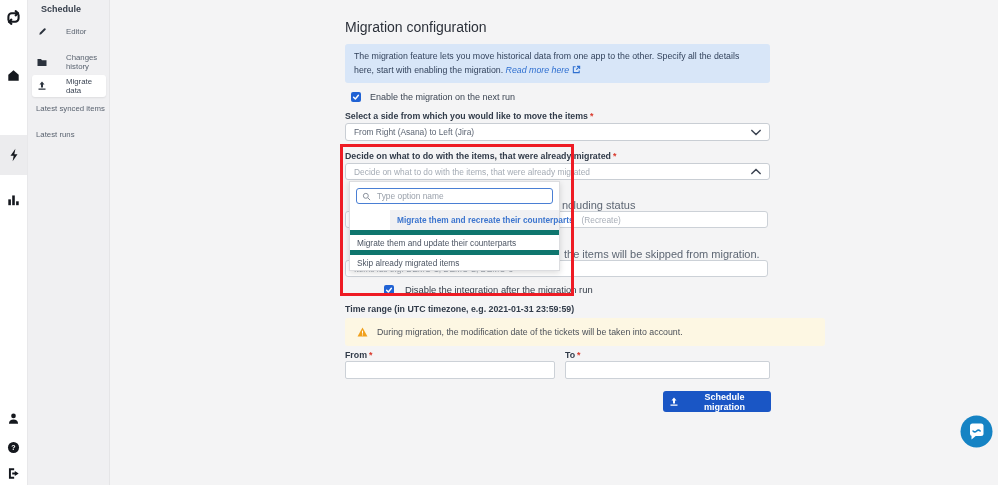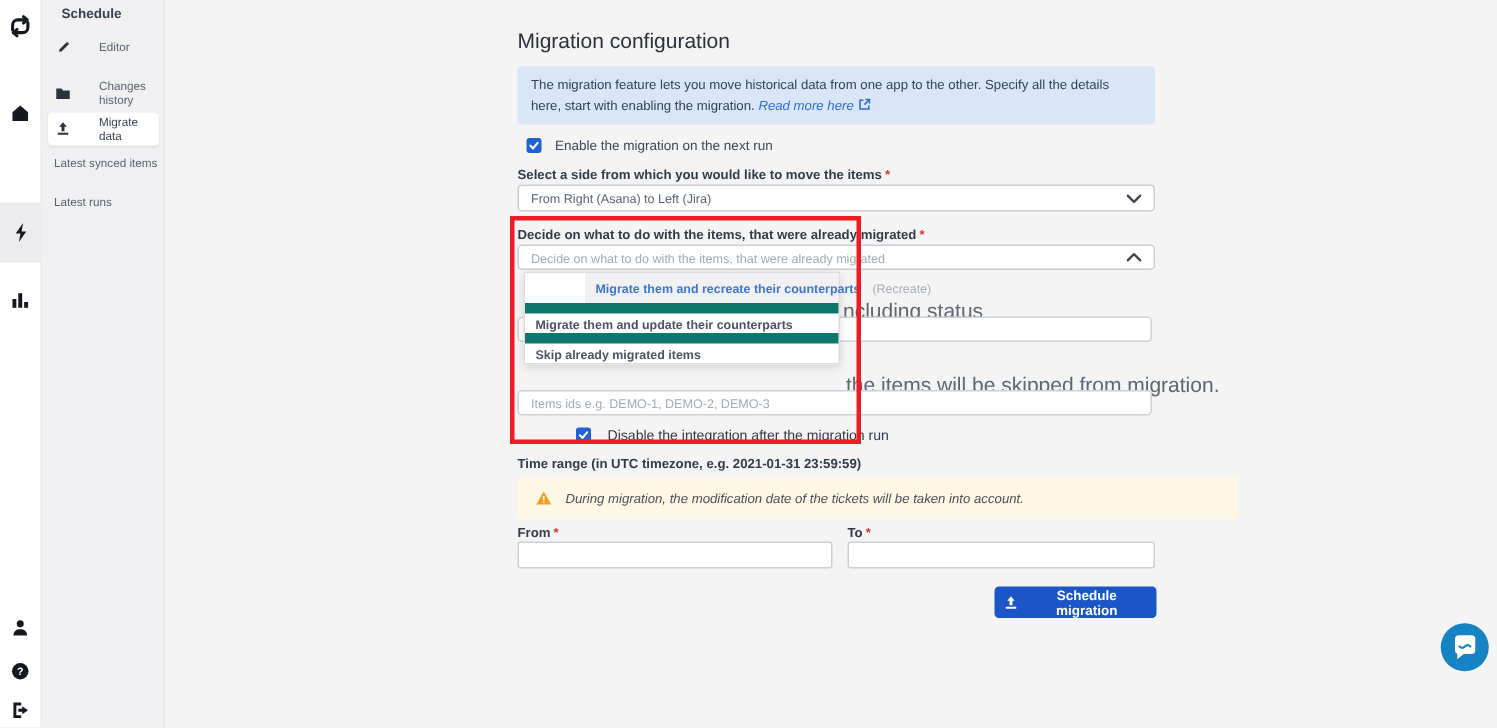--- a/index.html
+++ b/index.html
@@ -24,33 +24,33 @@
   .info-box a { color:#2e6fd0; text-decoration:none;font-style:italic; }
   .cb-row { position:absolute; display:flex; align-items:center; gap:9px; z-index:2; }
   .checkbox { width:10px; height:10px; border-radius:2px; background:#2062d4; display:flex; align-items:center; justify-content:center; flex:0 0 auto; cursor:pointer; }
   .cb-label { font-size:9px; color:#3d4654; }
   .f-label { position:absolute; font-size:8.8px; font-weight:bold; color:#313b49; z-index:2; }
   .req { color:#d9382b; margin-left:2px; font-weight:bold; }
   .select { position:absolute; left:345px; width:425px; background:#fff; border:1px solid #c9ced4; border-radius:3px; display:flex; align-items:center; justify-content:space-between; padding:0 8px; font-size:8.4px; color:#5c6573; cursor:pointer; }
   .select .ph { color:#a4abb4; }
   .under-input { position:absolute; background:#fff; border:1px solid #ccd1d7; border-radius:3px; font-size:8.4px; color:#444; padding:0 8px; z-index:1; font-family:"Liberation Sans",sans-serif; }
   .under-input::placeholder { color:#a4abb4; }
-  .frag { position:absolute; font-size:14px; color:#5d6673; z-index:1; white-space:nowrap; }
+  .frag { position:absolute; font-size:11px; color:#5d6673; z-index:1; white-space:nowrap; }
   
   .dropdown { position:absolute; left:349px; top:181px; width:211px; background:#fff; border:1px solid #dcdde0; box-shadow:0 2px 6px rgba(0,0,0,.14); z-index:10; }
   .search-wrap { margin:6px; height:16px; border:1.5px solid #4a7fd4; border-radius:3px; display:flex; align-items:center; padding:0 5px; gap:4px; background:#fff; }
   .search-wrap input { border:none; outline:none; flex:1; font-size:8.4px; color:#444; font-family:"Liberation Sans",sans-serif; background:transparent; min-width:0; }
   .search-wrap input::placeholder { color:#9aa1ab; }
-  .opt { height:20px; display:flex; align-items:center; padding:0 7px; font-size:8.3px; color:#4b5462; border-top:7px solid #0f766e; cursor:pointer; white-space:nowrap;font-weight:bold; }
+  .opt { height:20px; display:flex; align-items:center; padding:0 7px; font-size:8.3px; color:#4b5462; border-top:5px solid #0f766e; cursor:pointer; white-space:nowrap; }
   .opt.highlight { background:#f1f1f3; color:#3d76cf; font-weight:bold;margin-left:40px; }
   .opt .hint { color:#a8aeb8; margin-left:8px; font-weight:normal; }
   
   .red-rect { position:absolute; left:340px; top:144px; width:234px; height:152px; border:3px solid #ee1b24; z-index:40; pointer-events:none; }
   
-  .warn-box { position:absolute; left:345px; top:318px; width:480px; height:28px; background:#fdf7e3; border-radius:3px; display:flex; align-items:center; padding:0 12px; gap:9px; font-size:8.8px; color:#4b5058; z-index:2;font-style:italic; }
+  .warn-box { position:absolute; left:345px; top:318px; width:480px; height:28px; background:#fdf7e3; border-radius:3px; display:flex; align-items:center; padding:0 12px; gap:9px; font-size:8.8px; color:#4b5058; z-index:2; }
   .text-input { position:absolute; background:#fff; border:1px solid #ccd1d7; border-radius:2px; font-size:8.6px; color:#444; padding:0 7px; z-index:2; font-family:"Liberation Sans",sans-serif; }
   .schedule-btn { position:absolute; left:663px; top:391px; width:108px; height:21px; background:#1a56c5; border:none; border-radius:3px; color:#fff; font-weight:bold; font-size:9px; display:flex; align-items:center; justify-content:center; gap:5px; cursor:pointer; z-index:2; font-family:"Liberation Sans",sans-serif; }
   .chat-fab { position:absolute; left:960px; top:415px; width:33px; height:33px; border-radius:50%; z-index:30; cursor:pointer; }
   svg { display:block; }
 </style>
 </head>
 <body>
 
 <div class="rail">
   <div class="rail-item" style="top:5px;">
@@ -199,20 +199,29 @@
       </svg>
   </span>
 </div>
 
 <span class="frag" style="left:562px; top:199px;">ncluding status</span>
 <input class="under-input" style="left: 345px; top: 211px; width: 423px; height: 17px;">
 <span class="frag" style="left:564px; top:248px;">the items will be skipped from migration.</span>
 <input class="under-input" style="left: 345px; top: 260px; width: 423px; height: 17px;" placeholder="Items ids e.g. DEMO-1, DEMO-2, DEMO-3">
 
 <div class="dropdown">
+  <div class="search-wrap">
+    <span>
+      <svg width="9" height="9" viewBox="0 0 20 20" fill="none" stroke="#8a919c" stroke-width="2.2">
+          <circle cx="8.5" cy="8.5" r="5.5"></circle>
+          <path d="M13 13 L18 18"></path>
+        </svg>
+    </span>
+    <input type="text" placeholder="Type option name" style="">
+  </div>
   <div class="opt highlight" style="border-top:none;">
     <span>Migrate them and recreate their counterparts</span>
     <span class="hint">(Recreate)</span>
   </div>
   <div class="opt">
     <span>Migrate them and update their counterparts</span>
   </div>
   <div class="opt">
     <span>Skip already migrated items</span>
   </div>

